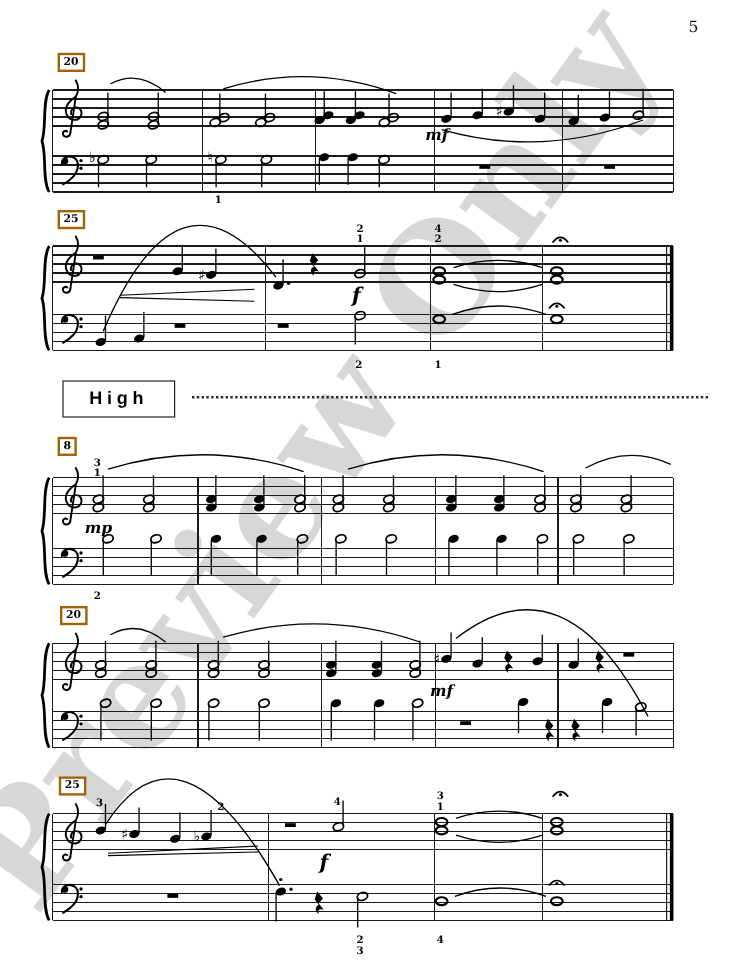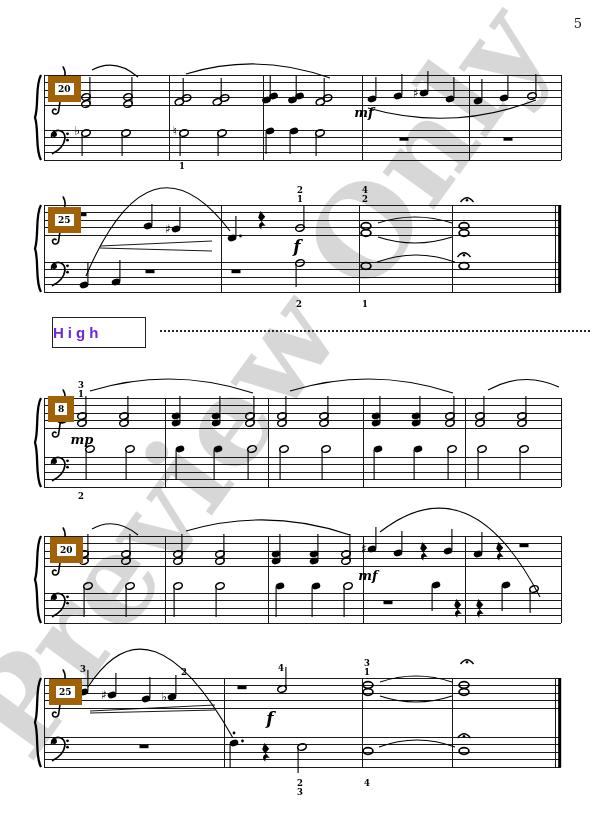--- a/index.html
+++ b/index.html
@@ -5,29 +5,29 @@
   html,body{margin:0;padding:0;background:#e8e8e8;}
   .page{position:relative;width:612px;height:816px;background:#ffffff;overflow:hidden;
         font-family:"DejaVu Serif",serif;}
   .watermark{position:absolute;left:48px;top:648px;z-index:1;
         font-family:"DejaVu Serif",serif;font-weight:bold;font-size:122px;line-height:130px;
         color:rgba(0,0,0,0.155);white-space:nowrap;
         transform:rotate(-54deg);transform-origin:0 100%;pointer-events:none;}
   .page-number{position:absolute;right:30px;top:16px;z-index:3;
         font-family:"DejaVu Serif",serif;font-size:13px;color:#111;}
   .section-box{position:absolute;left:52px;top:317px;width:92px;height:29px;z-index:3;
-        border:1.6px solid #222;display:flex;align-items:center;justify-content:flex-start;
+        border:1.6px solid #222;display:flex;align-items:center;justify-content:center;
         font-family:"Liberation Sans",sans-serif;font-weight:bold;font-size:15px;
-        letter-spacing:4px;color:#6d28d9;background:#fff;}
+        letter-spacing:4px;color:#000000;background:#fff;}
   .dotted-line{position:absolute;left:160px;top:330px;width:430px;height:0;z-index:3;
         border-top:2.2px dotted #2a2a2a;}
   #score{position:absolute;left:0;top:0;z-index:2;}
-  .measure-box{position:absolute;z-index:3;border:7px solid #a16207;background:#fff;
+  .measure-box{position:absolute;z-index:3;border:2px solid #a16207;background:#fff;
         font-family:"DejaVu Serif",serif;font-weight:bold;font-size:9px;color:#000;
-        padding:1px 3px;line-height:10px;margin-top:32px;}
+        padding:1px 3px;line-height:10px;}
   .dyn{font-family:"DejaVu Serif",serif;font-style:italic;font-weight:bold;font-size:13px;}
   .dynf{font-family:"DejaVu Serif",serif;font-style:italic;font-weight:bold;font-size:17px;}
   .fing{font-family:"DejaVu Serif",serif;font-weight:bold;font-size:8.5px;}
   .acc{font-family:"DejaVu Sans",sans-serif;font-size:12px;}
 </style>
 </head>
 <body>
 
 <div class="page">
   <div class="watermark">Preview Only</div>

